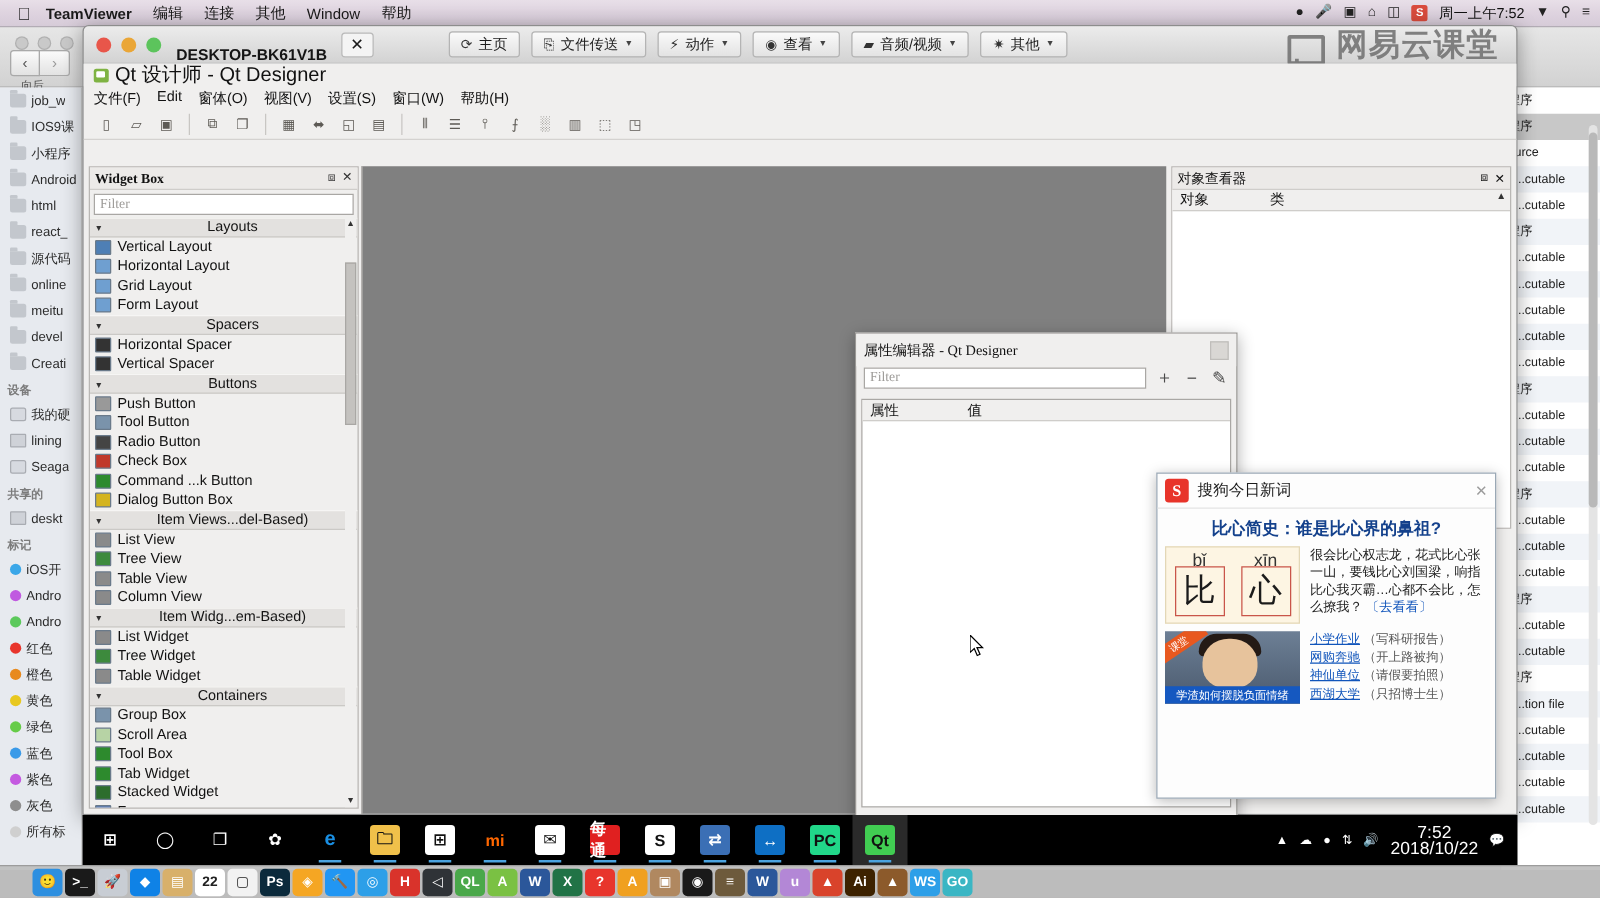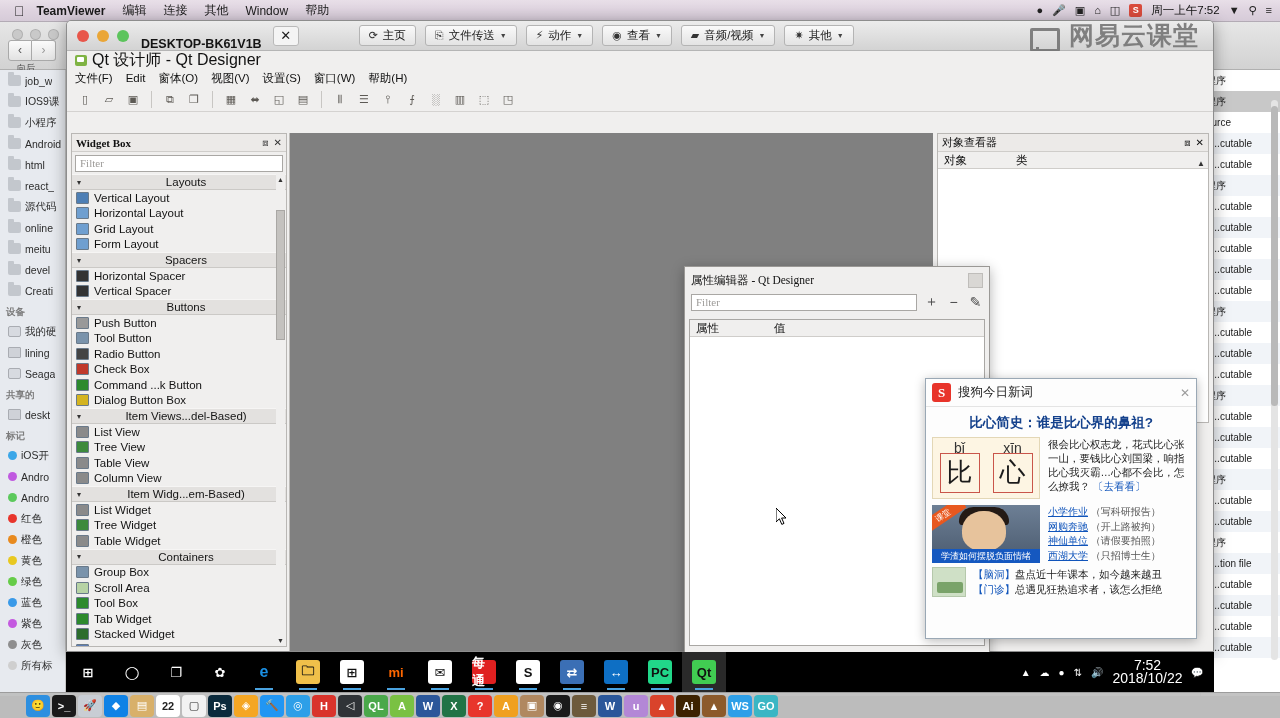--- a/index.html
+++ b/index.html
@@ -169,21 +169,21 @@
 
   
   .objins { position: absolute; right: 4px; top: 82px; width: 272px; height: 290px;
             background: #f0efee; border: 1px solid #b9b7b4; display: flex; flex-direction: column; }
   .objins-head { height: 18px; display: flex; align-items: center; padding: 0 4px;
                  font-size: 11px; color: #111; background: #eceae8; border-bottom: 1px solid #cfcdca;
                  font-family: "Liberation Serif", serif; }
   .objins-head .acts { margin-left: auto; display: flex; gap: 5px; font-size: 10px; }
   .objins-body { flex: 1; background: #fff; position: relative; }
   .objins-cols { display: flex; height: 17px; background: #f0efee; border-bottom: 1px solid #cfcdca;
-                 font-size: 11.5px; color: #111; align-items: flex-end; }
+                 font-size: 11.5px; color: #111; align-items: flex-start; }
   .objins-cols .c1 { width: 78px; padding-left: 6px; }
   .objins-cols .c2 { flex: 1; }
   .objins-cols .car { width: 14px; text-align: center; font-size: 8px; color: #333; }
 
   
   .propdlg { position: absolute; left: 617px; top: 215px; width: 306px; height: 407px;
              background: #f0efee; border: 1px solid #9a9895; box-shadow: 0 3px 12px rgba(0,0,0,.3); }
   .propdlg-title { height: 26px; display: flex; align-items: center; padding: 0 6px;
                    font-size: 11.5px; color: #111; background: #f0efee;
                    font-family: "Liberation Serif", serif; }
@@ -757,27 +757,20 @@
         <div class="tag">课堂</div>
         <div class="cap">学渣如何摆脱负面情绪</div>
       </div>
       <div class="sg-links" id="sglinks">
           <div><span class="a">小学作业</span><span class="g"> （写科研报告）</span></div>
           <div><span class="a">网购奔驰</span><span class="g"> （开上路被拘）</span></div>
           <div><span class="a">神仙单位</span><span class="g"> （请假要拍照）</span></div>
           <div><span class="a">西湖大学</span><span class="g"> （只招博士生）</span></div>
         </div>
     </div>
-    <div class="sg-row3">
-      <div class="sg-thumb"></div>
-      <div class="sg-news" id="sgnews">
-          <div><span class="hl">【脑洞】</span><span>盘点近十年课本，如今越来越丑</span></div>
-          <div><span class="hl">【门诊】</span><span>总遇见狂热追求者，该怎么拒绝</span></div>
-        </div>
-    </div>
   </div>
 
   <div class="wtb" id="wtb">
     <div class="tbi">
         <span class="sq" style="background: transparent;">⊞</span>
       </div>
       <div class="tbi">
         <span class="sq" style="background: transparent;">◯</span>
       </div>
       <div class="tbi">

